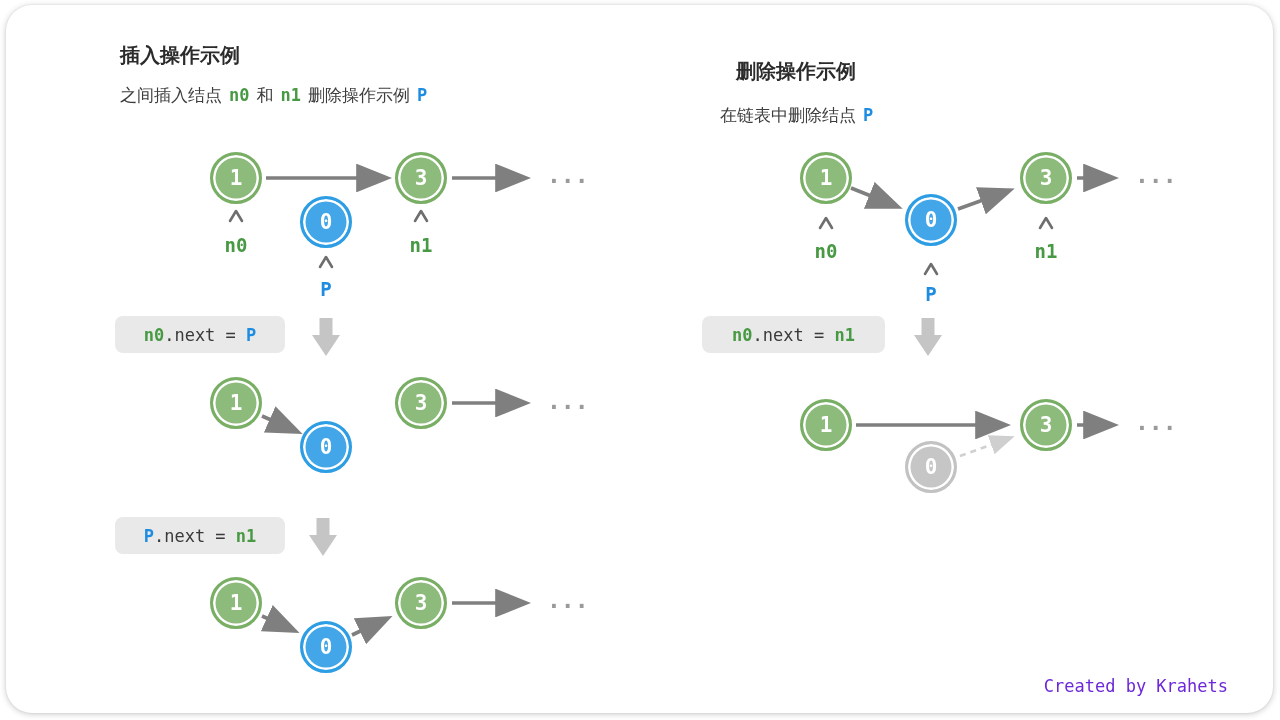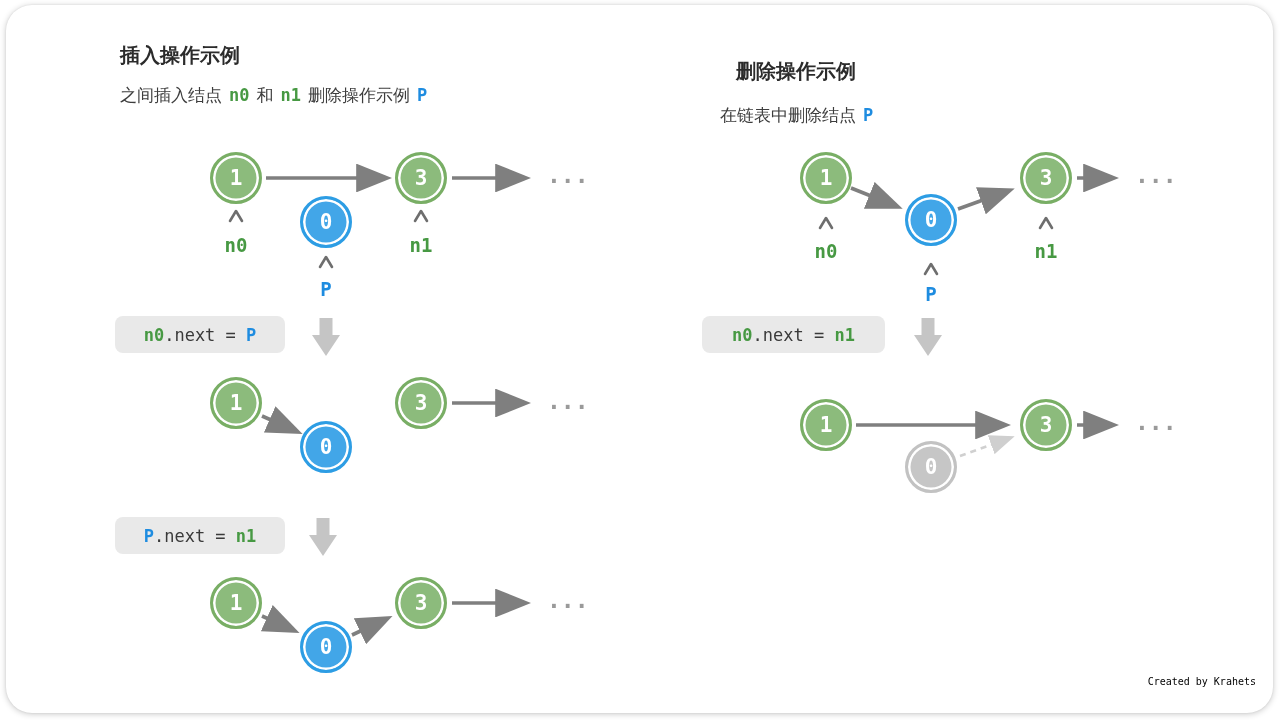--- a/index.html
+++ b/index.html
@@ -33,23 +33,23 @@
   .nlabel.blue{color:#1e8ce0;}
 
   .codebox{position:absolute;height:37px;background:#e9e9e9;border-radius:8px;
            display:flex;align-items:center;justify-content:center;
            font-family:"DejaVu Sans Mono","Liberation Mono",monospace;font-size:17px;}
   .codebox .mid{color:#3a3a3a;white-space:pre;font-weight:normal;text-align:right;}
 
   .dots{position:absolute;font-family:"DejaVu Sans Mono","Liberation Mono",monospace;
         font-weight:bold;font-size:23px;line-height:23px;color:#9a9a9a;}
 
-  .footer{position:absolute;right:24px;top:676px;
+  .footer{position:absolute;right:52px;top:676px;
           font-family:"DejaVu Sans Mono","Liberation Mono",monospace;
-          font-size:10px;color:#000000;}
+          font-size:17px;color:#6d28d9;}
 </style>
 </head>
 <body>
 
 <div class="stage">
   <div class="card"></div>
 
   <svg class="overlay" viewBox="0 0 1280 720">
     <defs>
       <marker id="ah" markerWidth="10" markerHeight="8" refX="8" refY="4" orient="auto">

